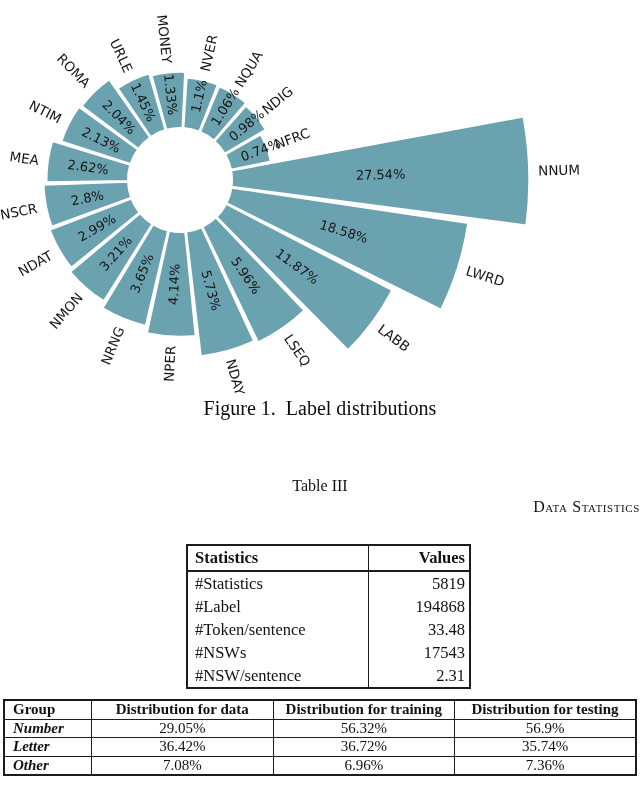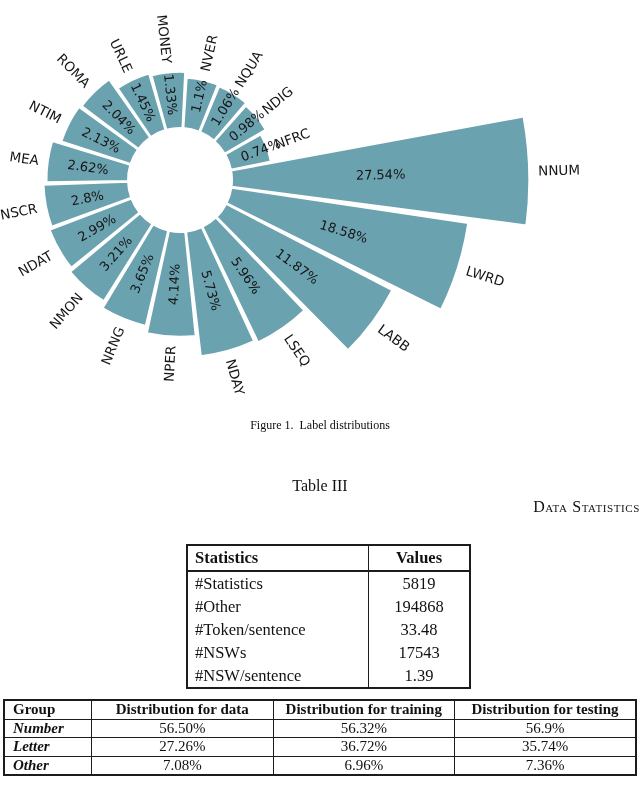--- a/index.html
+++ b/index.html
@@ -7,36 +7,36 @@
     position:relative;width:640px;height:800px;background:#ffffff;overflow:hidden;
     font-family:"Liberation Serif",serif;color:#111;
   }
   
   #rose-chart{position:absolute;left:0;top:0;}
   .wedge{stroke:#ffffff;stroke-width:2;}
   .pct-label{font-family:"DejaVu Sans",sans-serif;font-size:13px;fill:#151515;}
   .cat-label{font-family:"DejaVu Sans",sans-serif;font-size:13.5px;fill:#151515;}
   
   .fig-caption{
-    position:absolute;left:0;top:418px;width:640px;text-align:center;
-    font-size:12px;white-space:pre;color:#0d0d0d;
+    position:absolute;left:0;top:397px;width:640px;text-align:center;
+    font-size:20px;white-space:pre;color:#0d0d0d;
   }
   
   .tbl-heading{position:absolute;left:0;top:476px;width:640px;text-align:center;line-height:20px;}
   .tbl-heading .t-num{font-size:16px;white-space:pre;}
   .tbl-heading .t-sub{font-size:16px;font-variant:small-caps;letter-spacing:0.6px;margin-top:1px;text-align:right;}
   
   #stats-table{
     position:absolute;left:186px;top:544px;width:265px;border-collapse:collapse;
     border:2px solid #1c1c1c;table-layout:fixed;
   }
   #stats-table th,#stats-table td{padding:0 4px;font-size:16.5px;line-height:23px;overflow:hidden;}
   #stats-table thead th{border-bottom:2px solid #1c1c1c;line-height:24px;}
   #stats-table .c-stat{width:169px;text-align:left;padding-left:7px;border-right:1.5px solid #1c1c1c;}
-  #stats-table .c-val{width:92px;text-align:center;}
+  #stats-table .c-val{width:92px;text-align:right;}
   #stats-table thead .c-stat{font-weight:bold;}
   #stats-table thead .c-val{font-weight:bold;}
   
   #dist-table{
     position:absolute;left:3px;top:699px;width:634px;border-collapse:collapse;
     border:2px solid #1c1c1c;table-layout:fixed;
   }
   #dist-table th,#dist-table td{
     border:1.5px solid #1c1c1c;font-size:15px;line-height:17.5px;padding:0 2px;
     text-align:center;overflow:hidden;
@@ -124,57 +124,57 @@
           <th class="c-stat">Statistics</th>
           <th class="c-val">Values</th>
         </tr>
       </thead>
     <tbody>
         <tr>
           <td class="c-stat">#Statistics</td>
           <td class="c-val">5819</td>
         </tr>
         <tr>
-          <td class="c-stat">#Other</td>
+          <td class="c-stat">#Label</td>
           <td class="c-val">194868</td>
         </tr>
         <tr>
           <td class="c-stat">#Token/sentence</td>
           <td class="c-val">33.48</td>
         </tr>
         <tr>
           <td class="c-stat">#NSWs</td>
           <td class="c-val">17543</td>
         </tr>
         <tr>
           <td class="c-stat">#NSW/sentence</td>
-          <td class="c-val">1.39</td>
+          <td class="c-val">2.31</td>
         </tr>
       </tbody>
   </table>
 
   <table id="dist-table">
     <thead>
         <tr>
           <th class="col-group">Group</th>
           <th>Distribution for data</th>
           <th>Distribution for training</th>
           <th>Distribution for testing</th>
         </tr>
       </thead>
     <tbody>
         <tr>
           <td class="col-group group-cell">Number</td>
-          <td>56.50%</td>
+          <td>29.05%</td>
           <td>56.32%</td>
           <td>56.9%</td>
         </tr>
         <tr>
           <td class="col-group group-cell">Letter</td>
-          <td>27.26%</td>
+          <td>36.42%</td>
           <td>36.72%</td>
           <td>35.74%</td>
         </tr>
         <tr>
           <td class="col-group group-cell">Other</td>
           <td>7.08%</td>
           <td>6.96%</td>
           <td>7.36%</td>
         </tr>
       </tbody>

